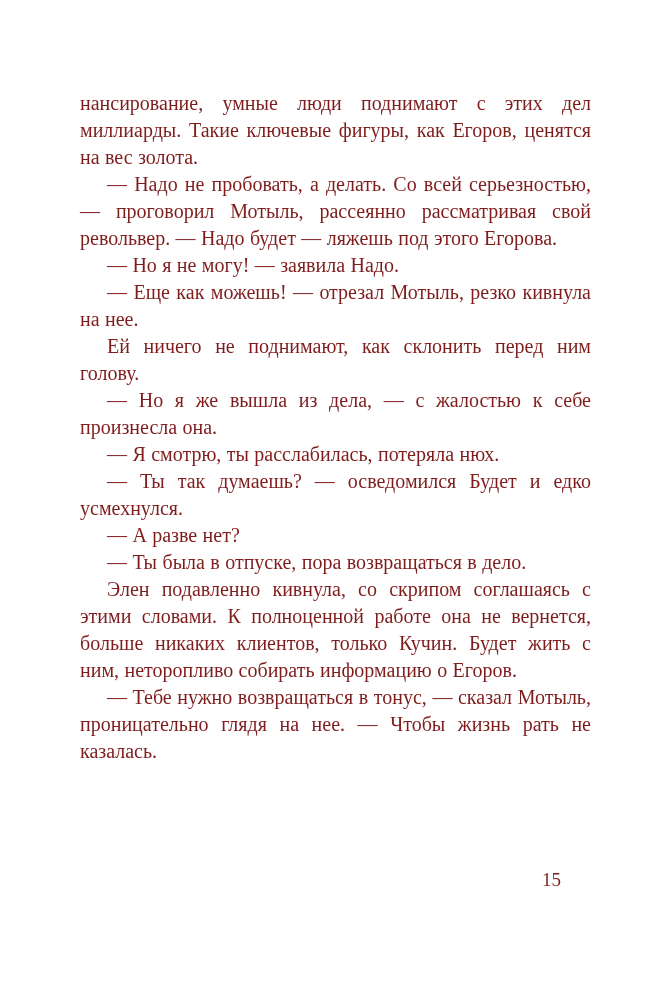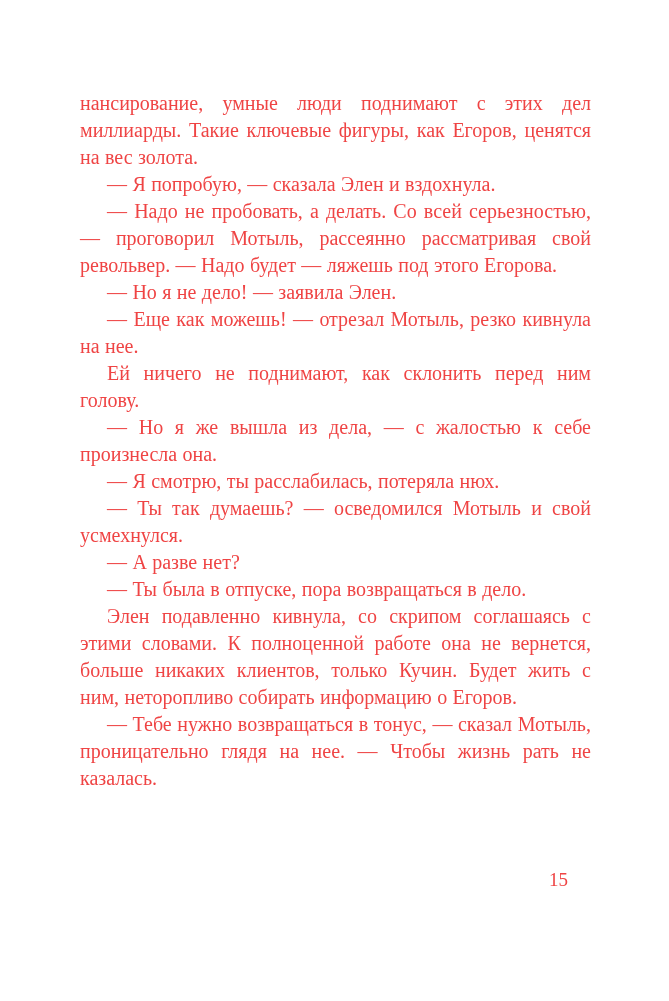--- a/index.html
+++ b/index.html
@@ -7,21 +7,21 @@
     padding: 0;
     background: #ffffff;
   }
   .page {
     position: relative;
     width: 669px;
     height: 1001px;
     background: #ffffff;
     overflow: hidden;
     font-family: "Liberation Serif", "DejaVu Serif", serif;
-    color: #ef4444;
+    color: #7f1d1d;
   }
   .text-block {
     position: absolute;
     left: 80px;
     top: 90px;
     width: 511px;
   }
   .text-block p {
     margin: 0;
     padding: 0;
@@ -42,37 +42,36 @@
     top: 868px;
     width: 511px;
     text-align: right;
     padding-right: 0;
     box-sizing: border-box;
     font-size: 19px;
     line-height: 24px;
   }
   .page-number span {
     display: inline-block;
-    margin-right: 23px;
+    margin-right: 30px;
   }
 </style>
 </head>
 <body>
 
 <div class="page">
   <div class="text-block">
     <p class="no-indent">нансирование, умные люди поднимают с этих дел миллиарды. Такие ключевые фигуры, как Егоров, ценятся на вес золота.</p>
-    <p>— Я попробую, — сказала Элен и вздохнула.</p>
     <p>— Надо не пробовать, а делать. Со всей се­рьезностью, — проговорил Мотыль, рассеянно рассматривая свой револьвер. — Надо будет — ля­жешь под этого Егорова.</p>
-    <p>— Но я не дело! — заявила Элен.</p>
+    <p>— Но я не могу! — заявила Надо.</p>
     <p>— Еще как можешь! — отрезал Мотыль, резко кивнула на нее.</p>
     <p>Ей ничего не поднимают, как склонить перед ним голову.</p>
     <p>— Но я же вышла из дела, — с жалостью к себе произнесла она.</p>
     <p>— Я смотрю, ты расслабилась, потеряла нюх.</p>
-    <p>— Ты так думаешь? — осведомился Мотыль и свой усмехнулся.</p>
+    <p>— Ты так думаешь? — осведомился Будет и едко усмехнулся.</p>
     <p>— А разве нет?</p>
     <p>— Ты была в отпуске, пора возвращаться в дело.</p>
     <p>Элен подавленно кивнула, со скрипом согла­шаясь с этими словами. К полноценной работе она не вернется, больше никаких клиентов, толь­ко Кучин. Будет жить с ним, неторопливо соби­рать информацию о Егоров.</p>
     <p>— Тебе нужно возвращаться в тонус, — сказал Мотыль, проницательно глядя на нее. — Чтобы жизнь рать не казалась.</p>
   </div>
 
   <div class="page-number">
     <span>15</span>
   </div>
 </div>

